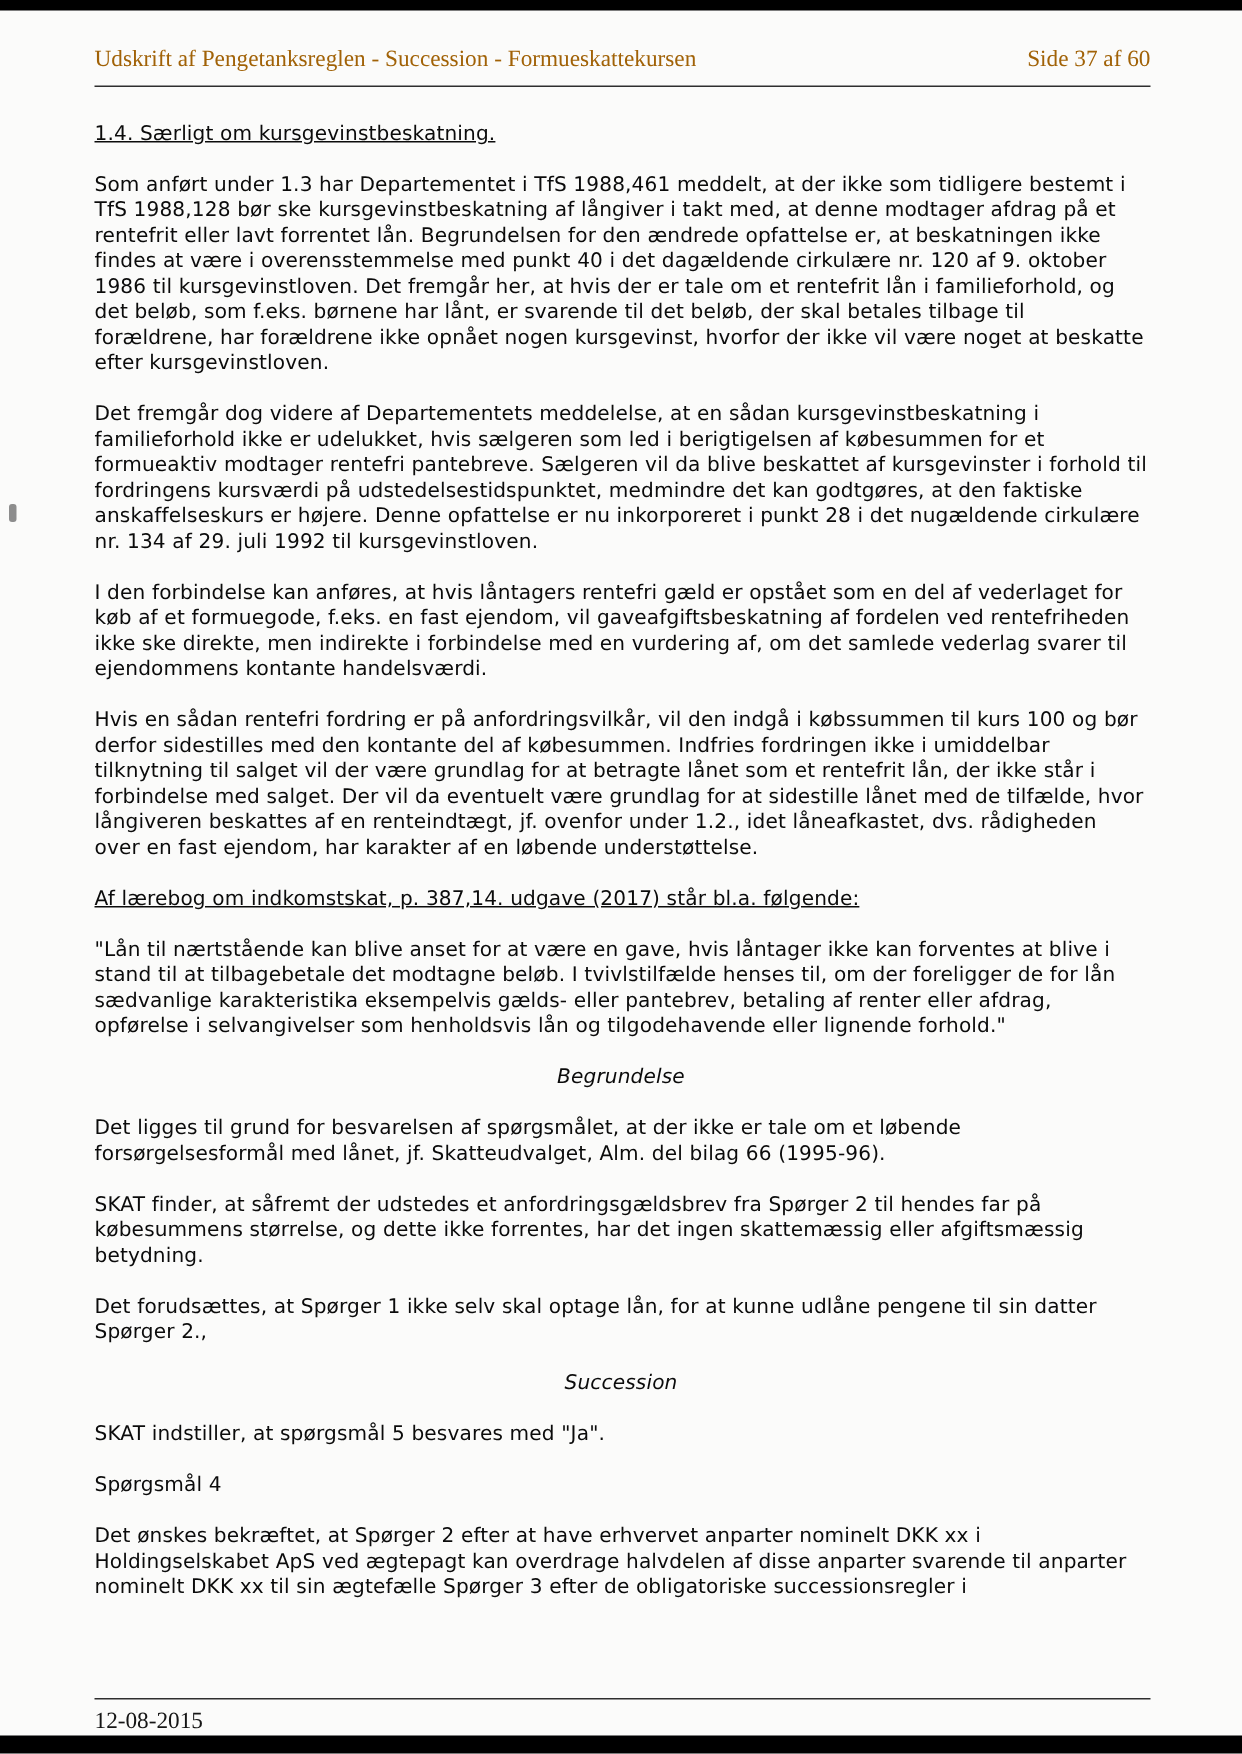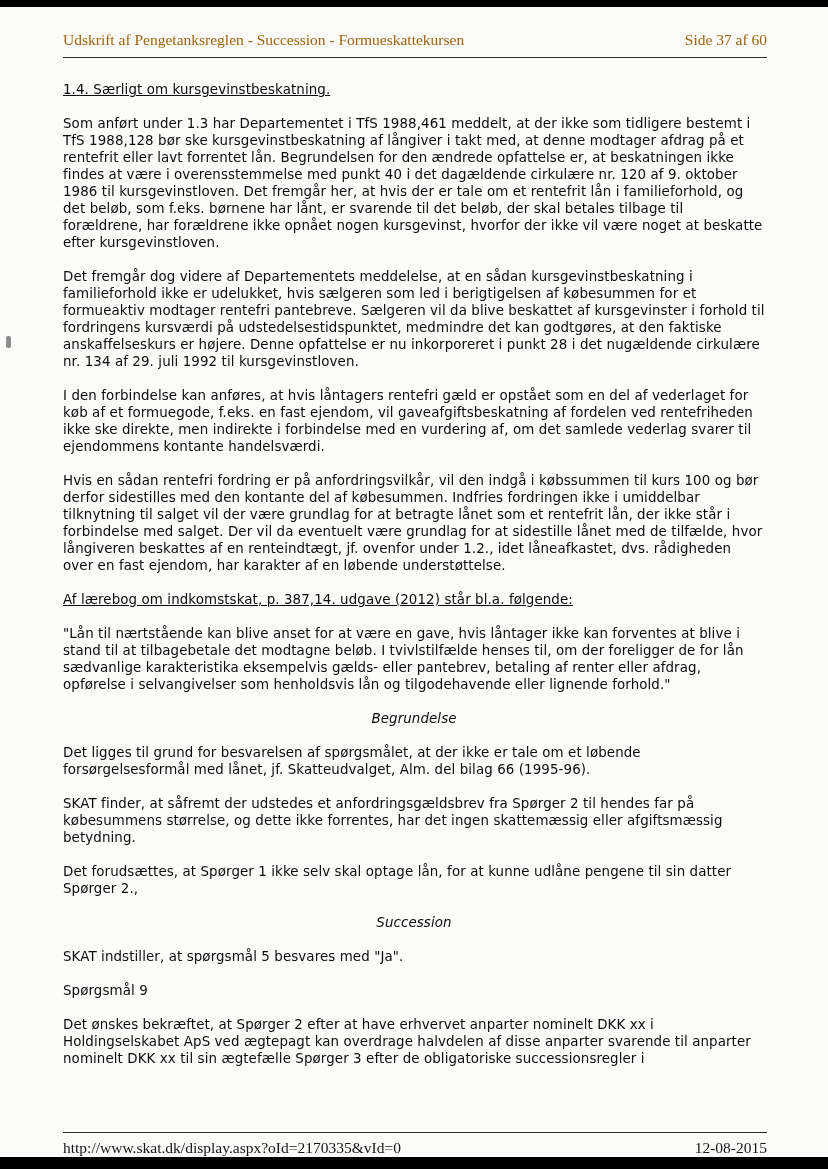--- a/index.html
+++ b/index.html
@@ -58,33 +58,32 @@
     <span>Side 37 af 60</span>
   </div>
   <div class="rule header-rule"></div>
 
   <div class="content">
     <p class="h-underline">1.4. Særligt om kursgevinstbeskatning.</p>
     <p>Som anført under 1.3 har Departementet i TfS 1988,461 meddelt, at der ikke som tidligere bestemt i TfS 1988,128 bør ske kursgevinstbeskatning af långiver i takt med, at denne modtager afdrag på et rentefrit eller lavt forrentet lån. Begrundelsen for den ændrede opfattelse er, at beskatningen ikke findes at være i overensstemmelse med punkt 40 i det dagældende cirkulære nr. 120 af 9. oktober 1986 til kursgevinstloven. Det fremgår her, at hvis der er tale om et rentefrit lån i familieforhold, og det beløb, som f.eks. børnene har lånt, er svarende til det beløb, der skal betales tilbage til forældrene, har forældrene ikke opnået nogen kursgevinst, hvorfor der ikke vil være noget at beskatte efter kursgevinstloven.</p>
     <p>Det fremgår dog videre af Departementets meddelelse, at en sådan kursgevinstbeskatning i familieforhold ikke er udelukket, hvis sælgeren som led i berigtigelsen af købesummen for et formueaktiv modtager rentefri pantebreve. Sælgeren vil da blive beskattet af kursgevinster i forhold til fordringens kursværdi på udstedelsestidspunktet, medmindre det kan godtgøres, at den faktiske anskaffelseskurs er højere. Denne opfattelse er nu inkorporeret i punkt 28 i det nugældende cirkulære nr. 134 af 29. juli 1992 til kursgevinstloven.</p>
     <p>I den forbindelse kan anføres, at hvis låntagers rentefri gæld er opstået som en del af vederlaget for køb af et formuegode, f.eks. en fast ejendom, vil gaveafgiftsbeskatning af fordelen ved rentefriheden ikke ske direkte, men indirekte i forbindelse med en vurdering af, om det samlede vederlag svarer til ejendommens kontante handelsværdi.</p>
     <p>Hvis en sådan rentefri fordring er på anfordringsvilkår, vil den indgå i købssummen til kurs 100 og bør derfor sidestilles med den kontante del af købesummen. Indfries fordringen ikke i umiddelbar tilknytning til salget vil der være grundlag for at betragte lånet som et rentefrit lån, der ikke står i forbindelse med salget. Der vil da eventuelt være grundlag for at sidestille lånet med de tilfælde, hvor långiveren beskattes af en renteindtægt, jf. ovenfor under 1.2., idet låneafkastet, dvs. rådigheden over en fast ejendom, har karakter af en løbende understøttelse.</p>
-    <p class="h-underline">Af lærebog om indkomstskat, p. 387,14. udgave (2012) står bl.a. følgende:</p>
+    <p class="h-underline">Af lærebog om indkomstskat, p. 387,14. udgave (2017) står bl.a. følgende:</p>
     <p>"Lån til nærtstående kan blive anset for at være en gave, hvis låntager ikke kan forventes at blive i stand til at tilbagebetale det modtagne beløb. I tvivlstilfælde henses til, om der foreligger de for lån sædvanlige karakteristika eksempelvis gælds- eller pantebrev, betaling af renter eller afdrag, opførelse i selvangivelser som henholdsvis lån og tilgodehavende eller lignende forhold."</p>
     <p class="italic">Begrundelse</p>
     <p>Det ligges til grund for besvarelsen af spørgsmålet, at der ikke er tale om et løbende forsørgelsesformål med lånet, jf. Skatteudvalget, Alm. del bilag 66 (1995-96).</p>
     <p>SKAT finder, at såfremt der udstedes et anfordringsgældsbrev fra Spørger 2 til hendes far på købesummens størrelse, og dette ikke forrentes, har det ingen skattemæssig eller afgiftsmæssig betydning.</p>
     <p>Det forudsættes, at Spørger 1 ikke selv skal optage lån, for at kunne udlåne pengene til sin datter Spørger 2.,</p>
     <p class="italic">Succession</p>
     <p>SKAT indstiller, at spørgsmål 5 besvares med "Ja".</p>
-    <p>Spørgsmål 9</p>
+    <p>Spørgsmål 4</p>
     <p>Det ønskes bekræftet, at Spørger 2 efter at have erhvervet anparter nominelt DKK xx i Holdingselskabet ApS ved ægtepagt kan overdrage halvdelen af disse anparter svarende til anparter nominelt DKK xx til sin ægtefælle Spørger 3 efter de obligatoriske successionsregler i</p>
   </div>
 
   <div class="rule footer-rule"></div>
   <div class="page-footer">
-    <span>http://www.skat.dk/display.aspx?oId=2170335&amp;vId=0</span>
     <span>12-08-2015</span>
   </div>
 
   <div class="scan-bar bottom"></div>
 
 </div>
 
 </body></html>

